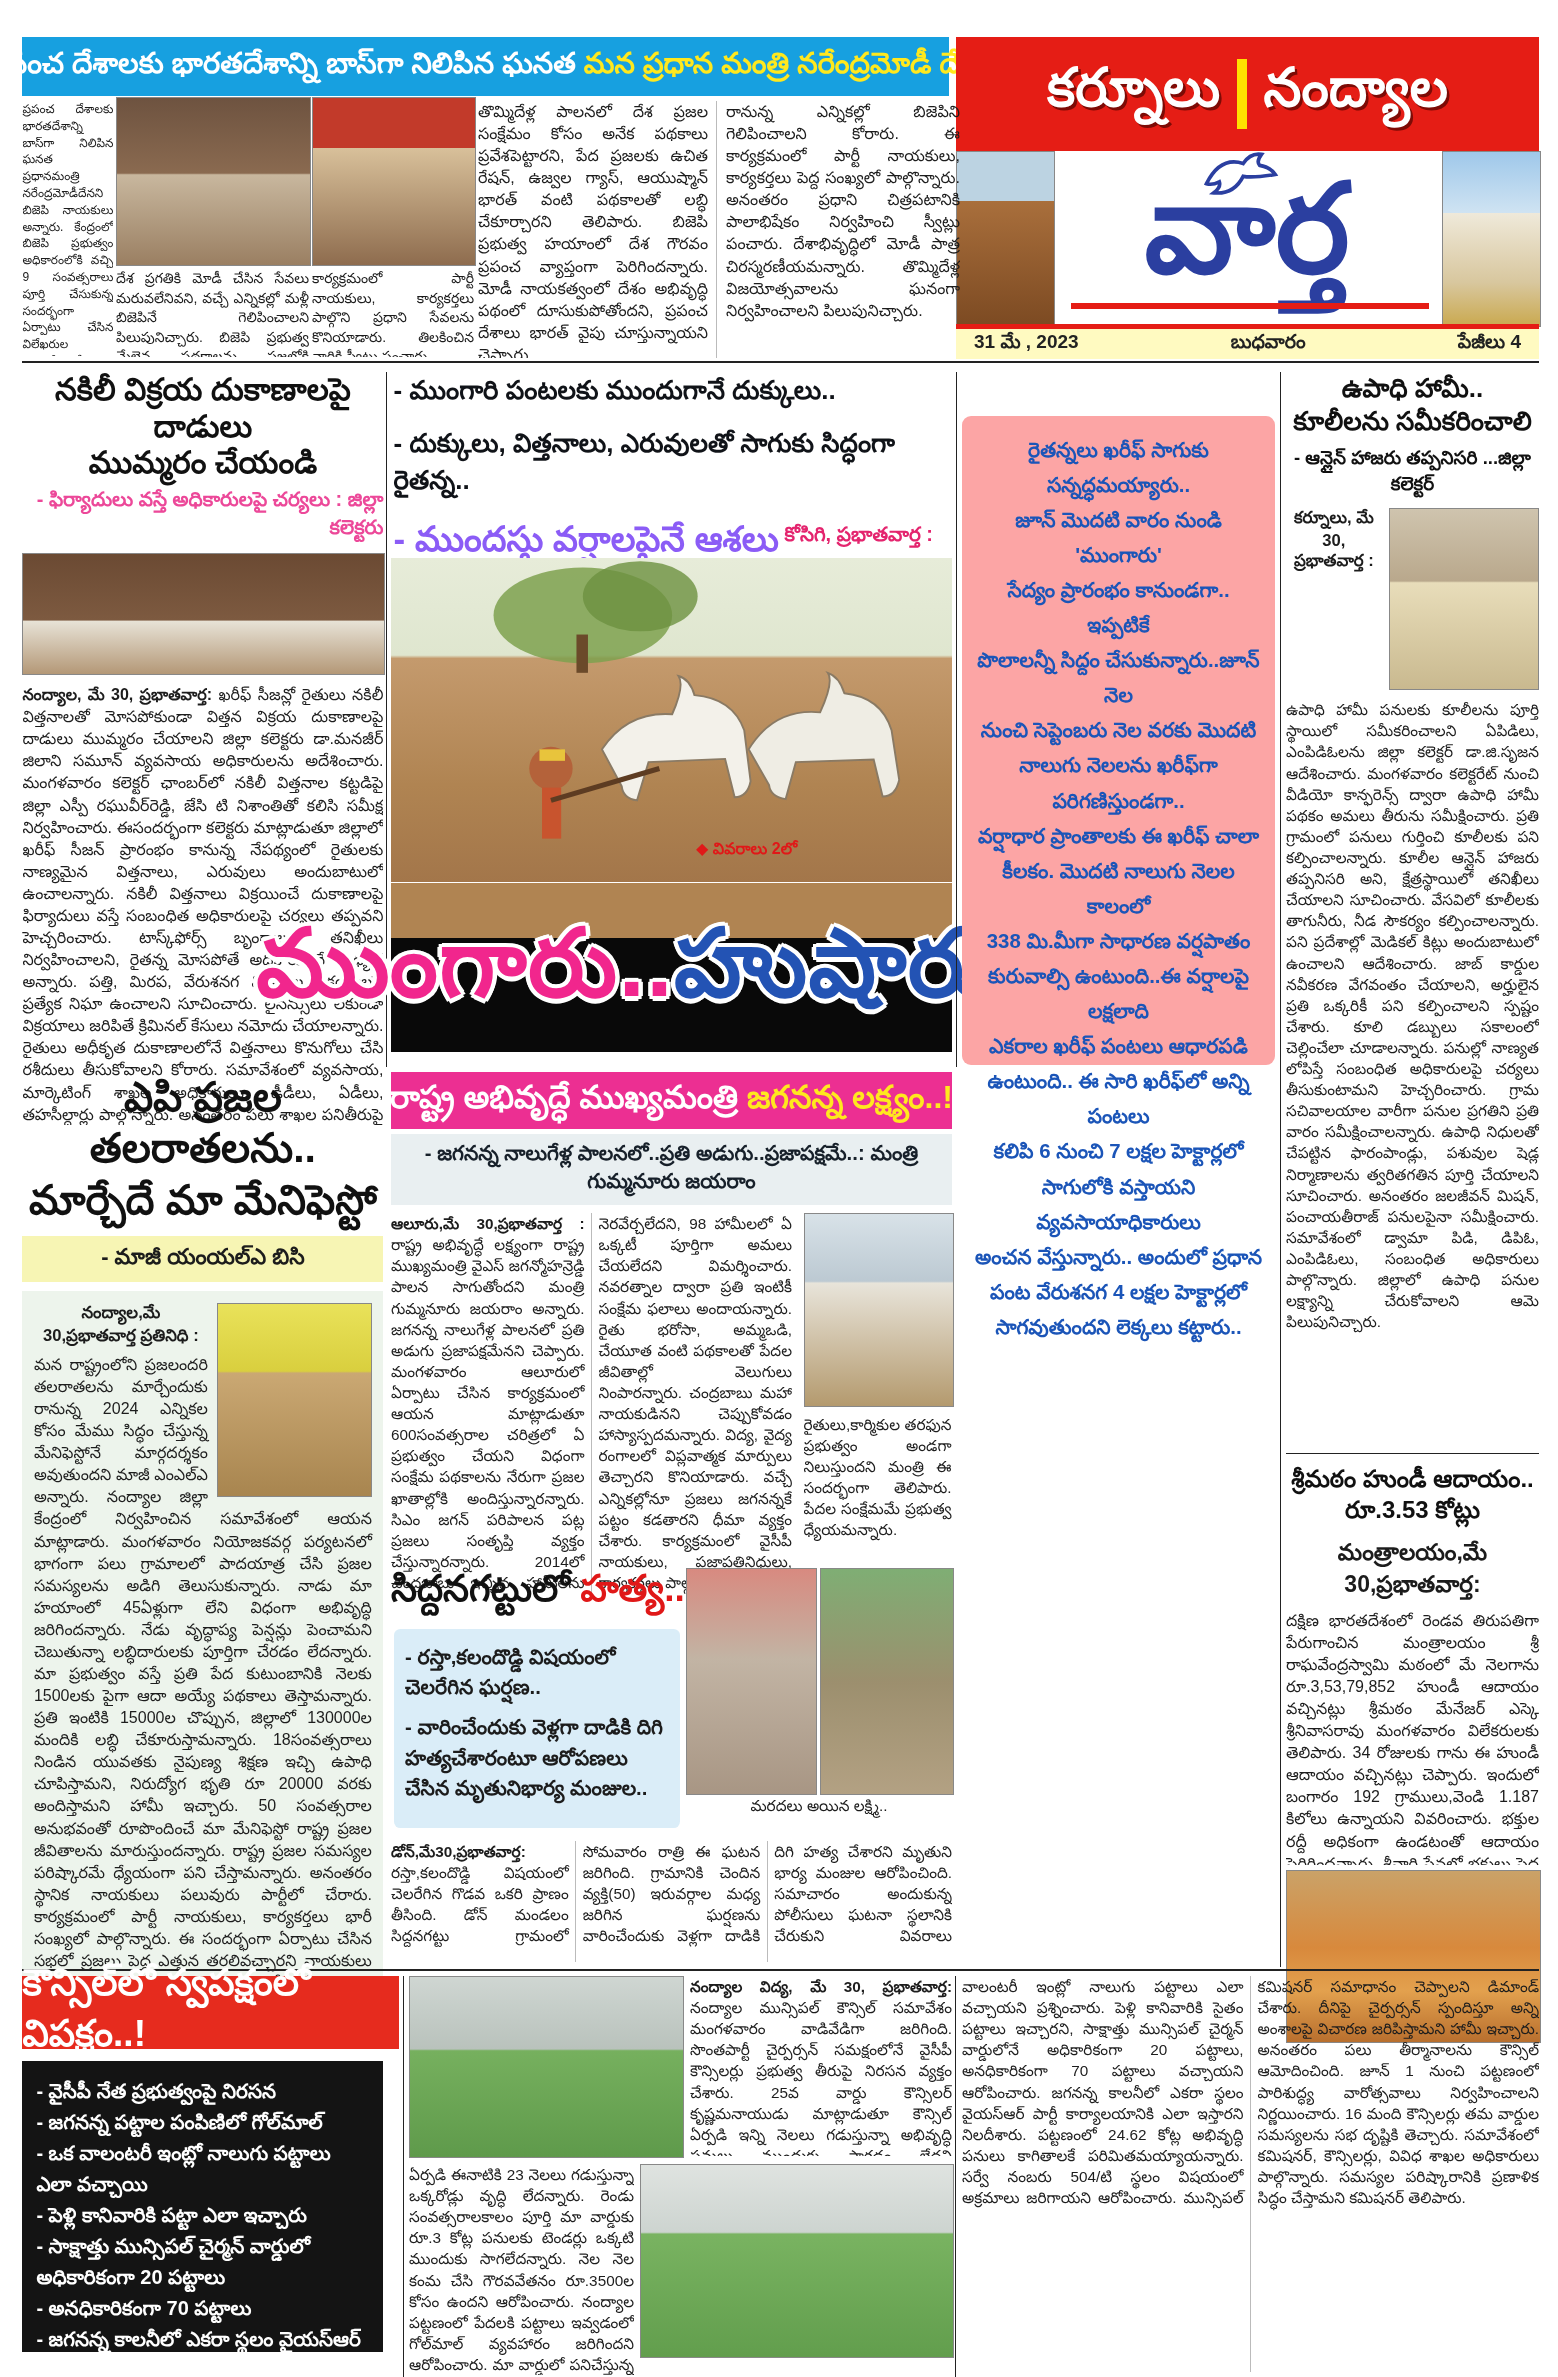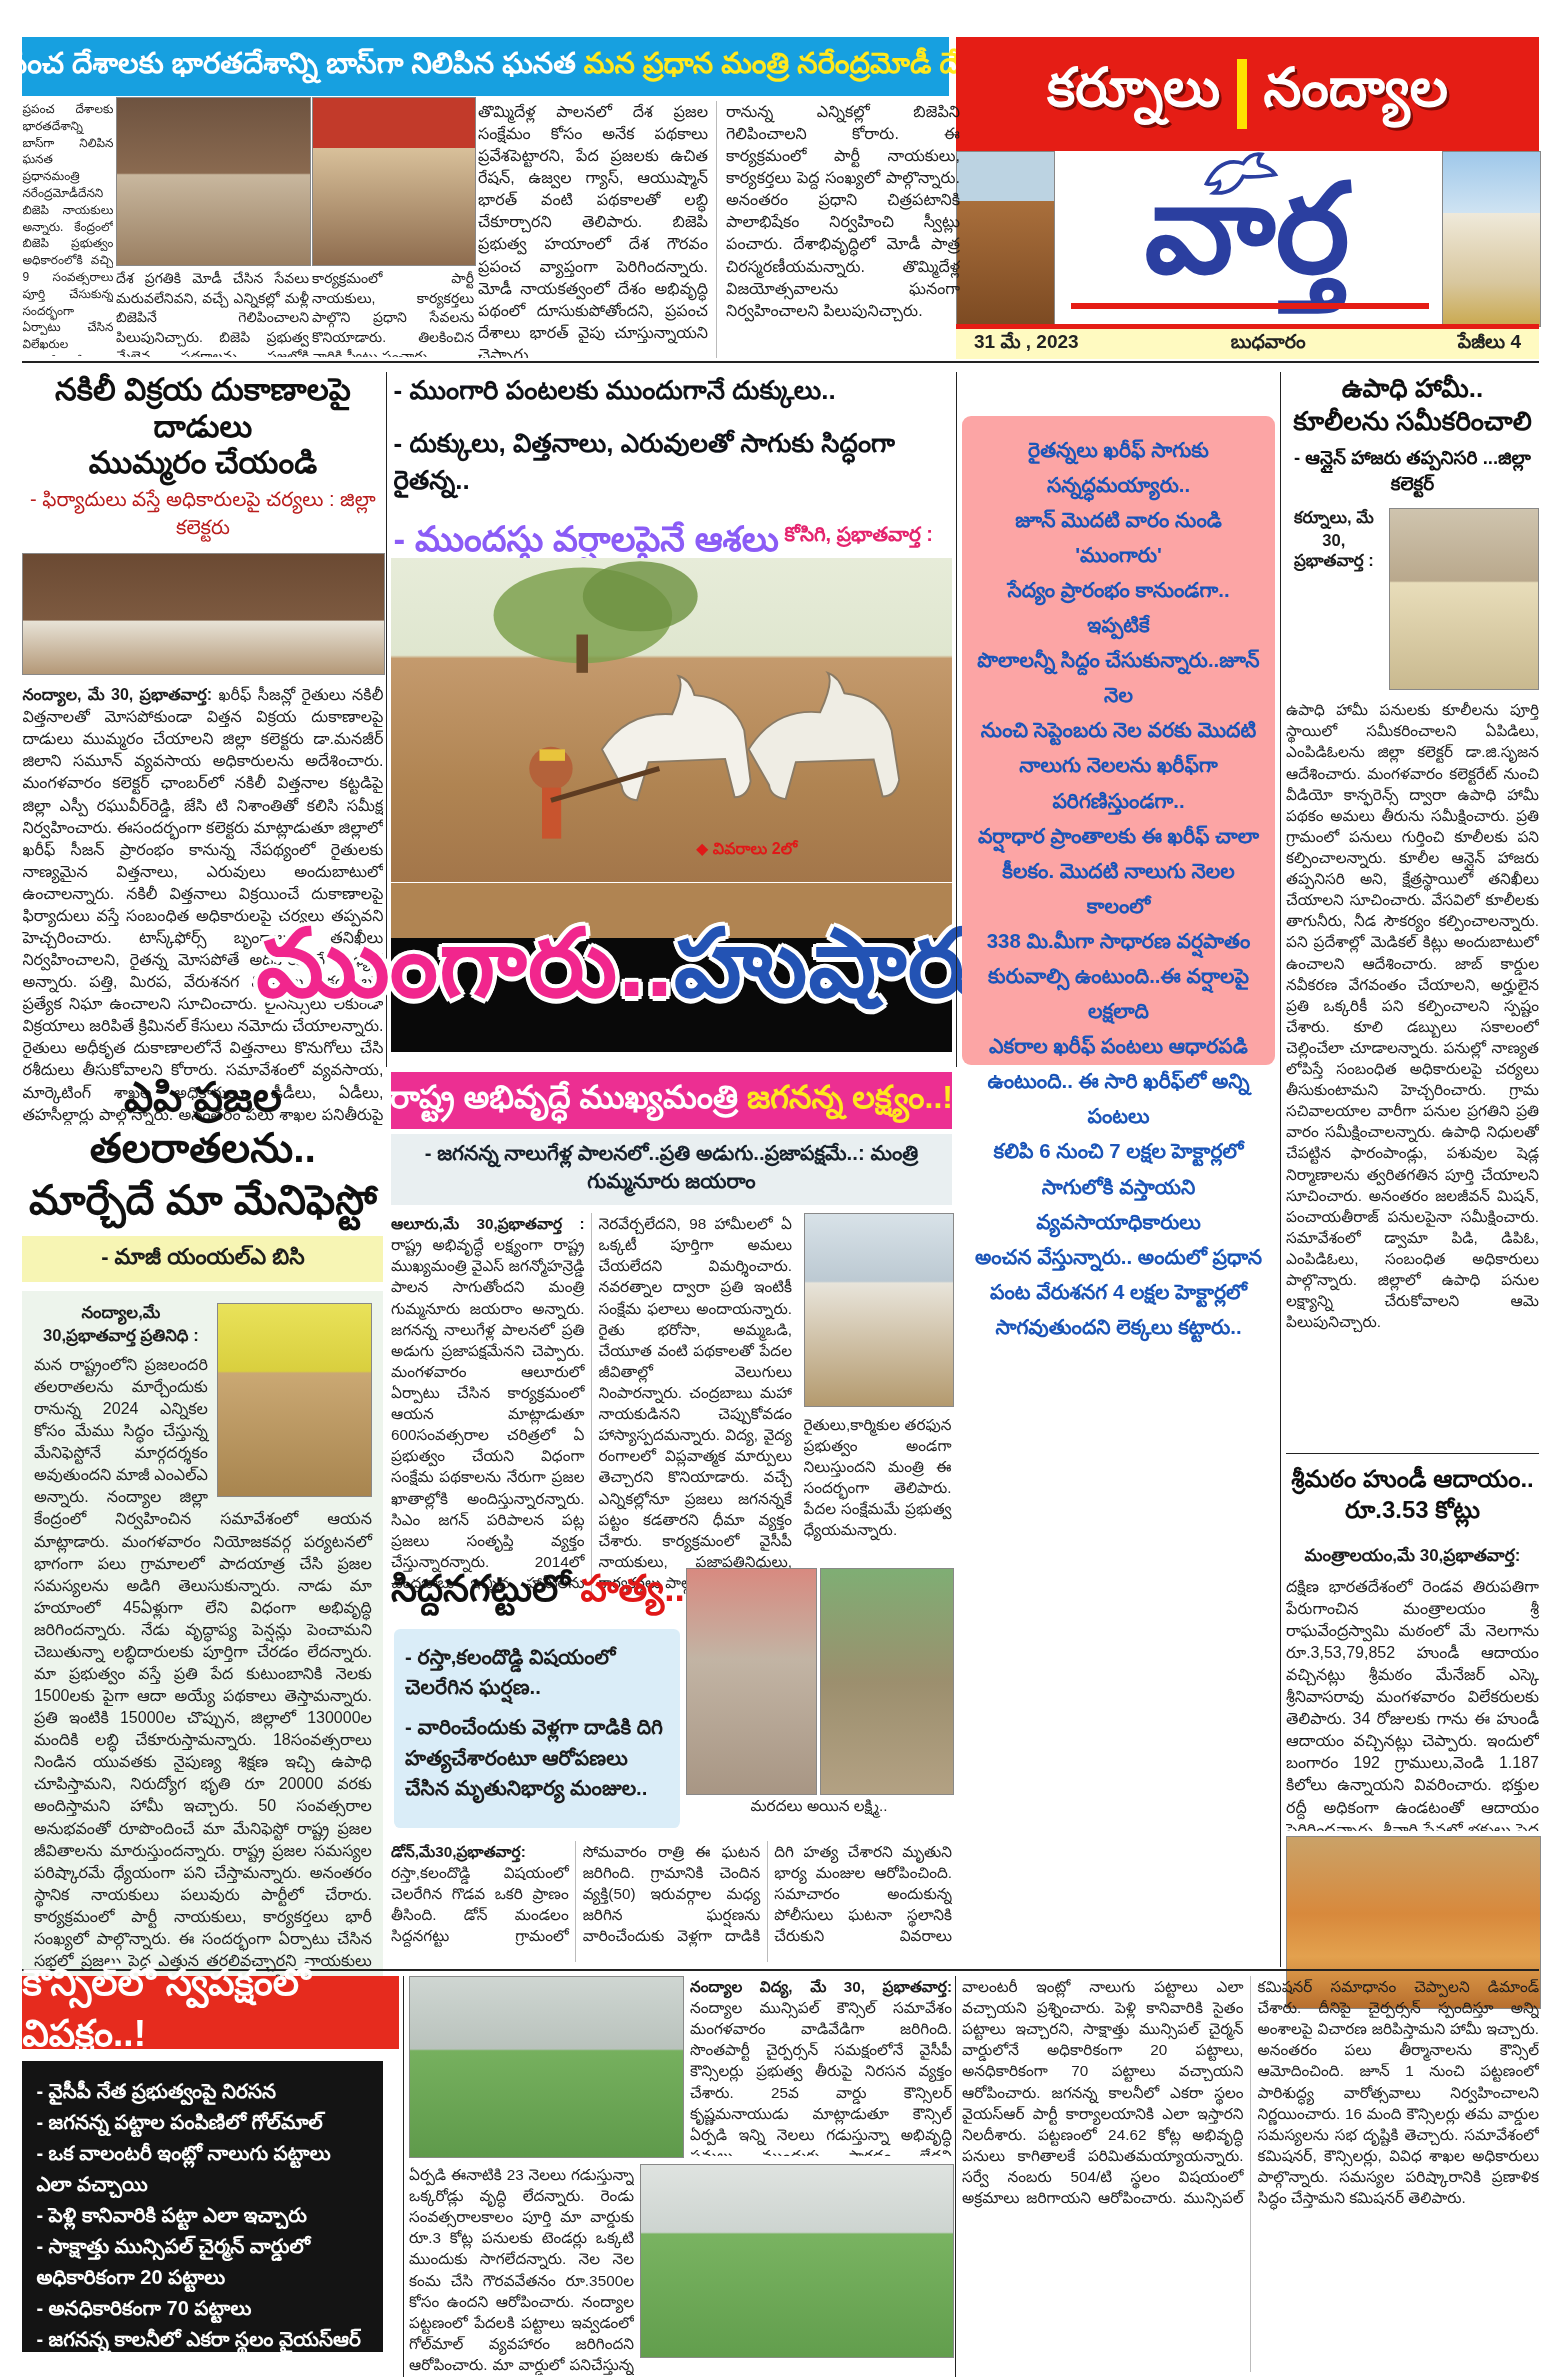--- a/index.html
+++ b/index.html
@@ -58,21 +58,21 @@
   <div class="abs body" style="left:478px;top:101px;width:230px;height:257px;overflow:hidden;">తొమ్మిదేళ్ల పాలనలో దేశ ప్రజల సంక్షేమం కోసం అనేక పథకాలు ప్రవేశపెట్టారని, పేద ప్రజలకు ఉచిత రేషన్, ఉజ్వల గ్యాస్, ఆయుష్మాన్ భారత్ వంటి పథకాలతో లబ్ధి చేకూర్చారని తెలిపారు. బిజెపి ప్రభుత్వ హయాంలో దేశ గౌరవం ప్రపంచ వ్యాప్తంగా పెరిగిందన్నారు. మోడీ నాయకత్వంలో దేశం అభివృద్ధి పథంలో దూసుకుపోతోందని, ప్రపంచ దేశాలు భారత్ వైపు చూస్తున్నాయని చెప్పారు.</div>
   <div class="abs body" style="left:716px;top:101px;width:234px;height:257px;overflow:hidden;border-left:0.6px solid #bbb;padding-left:9px;">రానున్న ఎన్నికల్లో బిజెపిని గెలిపించాలని కోరారు. ఈ కార్యక్రమంలో పార్టీ నాయకులు, కార్యకర్తలు పెద్ద సంఖ్యలో పాల్గొన్నారు. అనంతరం ప్రధాని చిత్రపటానికి పాలాభిషేకం నిర్వహించి స్వీట్లు పంచారు. దేశాభివృద్ధిలో మోడీ పాత్ర చిరస్మరణీయమన్నారు. తొమ్మిదేళ్ల విజయోత్సవాలను ఘనంగా నిర్వహించాలని పిలుపునిచ్చారు.</div>
 
   <div class="abs rule-h" style="left:22.4px;top:361px;width:1517px;height:0;"></div>
 
   <div class="abs" style="left:22.4px;top:372px;width:361px;height:695px;">
     <div class="center" style="font-size:31px;font-weight:bold;line-height:1.18;color:#111;">
       <div>నకిలీ విక్రయ దుకాణాలపై దాడులు</div>
       <div>ముమ్మరం చేయండి</div>
     </div>
-    <div class="center" style="margin-top:6.4px;font-size:20px;font-weight:normal;color:#b91c1c;">- ఫిర్యాదులు వస్తే అధికారులపై చర్యలు : జిల్లా కలెక్టరు</div>
+    <div class="center" style="margin-top:6.4px;font-size:20px;font-weight:bold;color:#ec4899;text-align:right;">- ఫిర్యాదులు వస్తే అధికారులపై చర్యలు : జిల్లా కలెక్టరు</div>
     <div class="photo" style="margin-top:9px;width:361px;height:120px;background:linear-gradient(180deg,#6b4a33 0%,#7d5a40 55%,#e7e2d6 56%,#b49877 100%);"></div>
     <div class="body" style="margin-top:9px;height:441px;overflow:hidden;">
       <span class="dl">నంద్యాల, మే 30, ప్రభాతవార్త:</span>
       <span>ఖరీఫ్ సీజన్లో రైతులు నకిలీ విత్తనాలతో మోసపోకుండా విత్తన విక్రయ దుకాణాలపై దాడులు ముమ్మరం చేయాలని జిల్లా కలెక్టరు డా.మనజీర్ జిలాని సమూన్ వ్యవసాయ అధికారులను అదేశించారు. మంగళవారం కలెక్టర్ ఛాంబర్‌లో నకిలీ విత్తనాల కట్టడిపై జిల్లా ఎస్పీ రఘువీర్‌రెడ్డి, జేసి టి నిశాంతితో కలిసి సమీక్ష నిర్వహించారు. ఈసందర్భంగా కలెక్టరు మాట్లాడుతూ జిల్లాలో ఖరీఫ్ సీజన్ ప్రారంభం కానున్న నేపథ్యంలో రైతులకు నాణ్యమైన విత్తనాలు, ఎరువులు అందుబాటులో ఉంచాలన్నారు. నకిలీ విత్తనాలు విక్రయించే దుకాణాలపై ఫిర్యాదులు వస్తే సంబంధిత అధికారులపై చర్యలు తప్పవని హెచ్చరించారు. టాస్క్‌ఫోర్స్ బృందాలతో తనిఖీలు నిర్వహించాలని, రైతన్న మోసపోతే అధికారులదే బాధ్యత అన్నారు. పత్తి, మిరప, వేరుశనగ విత్తనాల విక్రయాలపై ప్రత్యేక నిఘా ఉంచాలని సూచించారు. లైసెన్సులు లేకుండా విక్రయాలు జరిపితే క్రిమినల్ కేసులు నమోదు చేయాలన్నారు. రైతులు అధీకృత దుకాణాలలోనే విత్తనాలు కొనుగోలు చేసి రశీదులు తీసుకోవాలని కోరారు. సమావేశంలో వ్యవసాయ, మార్కెటింగ్ శాఖల అధికారులు, డీడీలు, ఏడీలు, తహసీల్దార్లు పాల్గొన్నారు. అనంతరం పలు శాఖల పనితీరుపై సమీక్షించి తగు ఆదేశాలు జారీ చేశారు. డీలర్లపై ఆకస్మిక తనిఖీలు చేపట్టాలని ఆదేశించారు.</span>
     </div>
   </div>
 
   <div class="abs rule-v" style="left:386px;top:372px;width:0;height:695px;"></div>
 
   <div class="abs" style="left:391px;top:372px;width:561px;height:695px;">
@@ -141,21 +141,21 @@
       <div class="photo" style="width:148px;height:180px;background:linear-gradient(180deg,#cfc4ae 0%,#b9a88c 40%,#e8ddba 41%,#c9b98f 100%);"></div>
     </div>
     <div class="body" style="margin-top:9px;font-size:15.3px;height:785px;overflow:hidden;">ఉపాధి హామీ పనులకు కూలీలను పూర్తి స్థాయిలో సమీకరించాలని ఏపిడిలు, ఎంపిడిఓలను జిల్లా కలెక్టర్ డా.జి.సృజన ఆదేశించారు. మంగళవారం కలెక్టరేట్ నుంచి వీడియో కాన్ఫరెన్స్ ద్వారా ఉపాధి హామీ పథకం అమలు తీరును సమీక్షించారు. ప్రతి గ్రామంలో పనులు గుర్తించి కూలీలకు పని కల్పించాలన్నారు. కూలీల ఆన్లైన్ హాజరు తప్పనిసరి అని, క్షేత్రస్థాయిలో తనిఖీలు చేయాలని సూచించారు. వేసవిలో కూలీలకు తాగునీరు, నీడ సౌకర్యం కల్పించాలన్నారు. పని ప్రదేశాల్లో మెడికల్ కిట్లు అందుబాటులో ఉంచాలని ఆదేశించారు. జాబ్ కార్డుల నవీకరణ వేగవంతం చేయాలని, అర్హులైన ప్రతి ఒక్కరికీ పని కల్పించాలని స్పష్టం చేశారు. కూలి డబ్బులు సకాలంలో చెల్లించేలా చూడాలన్నారు. పనుల్లో నాణ్యత లోపిస్తే సంబంధిత అధికారులపై చర్యలు తీసుకుంటామని హెచ్చరించారు. గ్రామ సచివాలయాల వారీగా పనుల ప్రగతిని ప్రతి వారం సమీక్షించాలన్నారు. ఉపాధి నిధులతో చేపట్టిన ఫారంపాండ్లు, పశువుల షెడ్ల నిర్మాణాలను త్వరితగతిన పూర్తి చేయాలని సూచించారు. అనంతరం జలజీవన్ మిషన్, పంచాయతీరాజ్ పనులపైనా సమీక్షించారు. సమావేశంలో డ్వామా పిడి, డిపిఓ, ఎంపిడిఓలు, సంబంధిత అధికారులు పాల్గొన్నారు. జిల్లాలో ఉపాధి పనుల లక్ష్యాన్ని చేరుకోవాలని ఆమె పిలుపునిచ్చారు.</div>
   </div>
 
   <div class="abs" style="left:1286px;top:1453px;width:253px;height:513px;border-top:1.9px solid #222;padding-top:9px;box-sizing:border-box;">
     <div class="center" style="font-size:24px;font-weight:bold;line-height:1.3;color:#111;">
       <div>శ్రీమఠం హుండీ ఆదాయం..</div>
       <div>రూ.3.53 కోట్లు</div>
     </div>
-    <div class="center" style="margin-top:21px;font-size:17px;font-weight:bold;">మంత్రాలయం,మే 30,ప్రభాతవార్త:</div>
+    <div class="center" style="margin-top:14px;font-size:23px;font-weight:bold;">మంత్రాలయం,మే 30,ప్రభాతవార్త:</div>
     <div class="body" style="margin-top:6.4px;height:255px;overflow:hidden;">దక్షిణ భారతదేశంలో రెండవ తిరుపతిగా పేరుగాంచిన మంత్రాలయం శ్రీ రాఘవేంద్రస్వామి మఠంలో మే నెలగాను రూ.3,53,79,852 హుండీ ఆదాయం వచ్చినట్లు శ్రీమఠం మేనేజర్ ఎస్కె శ్రీనివాసరావు మంగళవారం విలేకరులకు తెలిపారు. 34 రోజులకు గాను ఈ హుండీ ఆదాయం వచ్చినట్లు చెప్పారు. ఇందులో బంగారం 192 గ్రాములు,వెండి 1.187 కిలోలు ఉన్నాయని వివరించారు. భక్తుల రద్దీ అధికంగా ఉండటంతో ఆదాయం పెరిగిందన్నారు. శ్రీవారి సేవలో భక్తులు పెద్ద సంఖ్యలో పాల్గొంటున్నారని తెలిపారు.</div>
     <div class="photo" style="margin-top:5.1px;width:253px;height:171px;background:linear-gradient(180deg,#caa268 0%,#d8893c 45%,#e3a14e 70%,#b86f2e 100%);"></div>
   </div>
 
   <div class="abs" style="left:22.4px;top:1072px;width:361px;height:895px;">
     <div class="center" style="font-size:41px;font-weight:bold;line-height:1.25;color:#111;">
       <div>ఎపి ప్రజల తలరాతలను..</div>
       <div>మార్చేదే మా మేనిఫెస్టో</div>
     </div>
     <div class="center" style="margin-top:10.2px;background:#f7f5b4;font-size:22px;font-weight:bold;padding:7.7px 0;">- మాజీ యంయల్ఎ బిసి</div>

